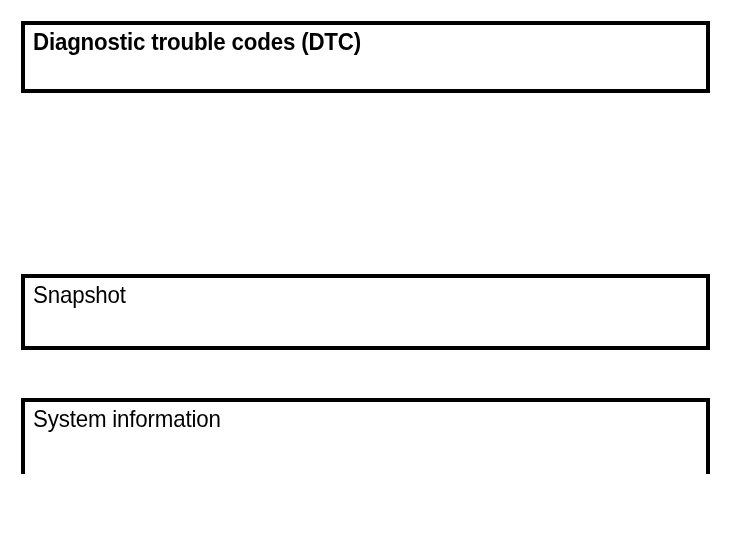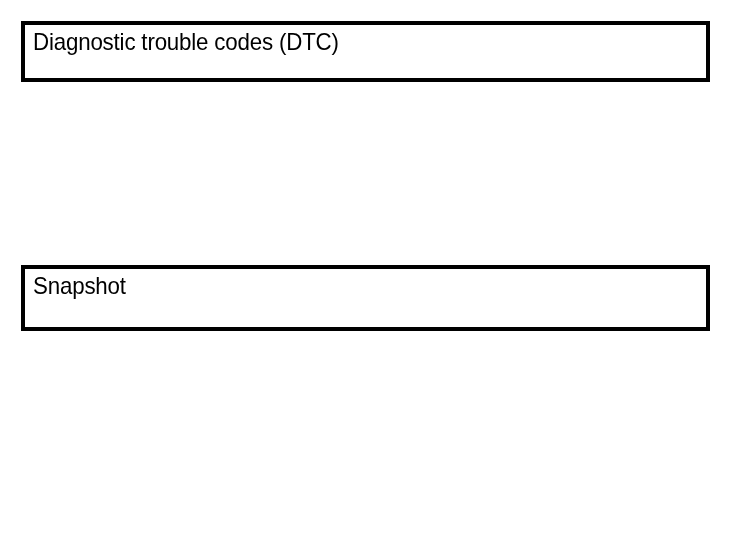--- a/index.html
+++ b/index.html
@@ -48,33 +48,36 @@
     white-space: nowrap;
     transform: scaleX(0.93);
     transform-origin: left top;
   }
   .menu-label.is-selected {
     font-weight: bold;
     font-style: italic;
   }
 
   
-  #box-dtc        { top: 21px;  height: 61px; }
+  #box-dtc        { top: 21px;  height: 72px; font-weight: bold; }
   #box-read       { top: 146px; height: 76px; }
-  #box-snapshot   { top: 265px; height: 66px; }
+  #box-snapshot   { top: 274px; height: 76px; }
   #box-sysinfo    { top: 398px; height: 76px; }
 </style>
 </head>
 <body>
 
 <div id="screen">
 
   <div class="menu-box" id="box-dtc">
     <span class="menu-label">Diagnostic trouble codes (DTC)</span>
   </div>
 
 
   <div class="menu-box" id="box-snapshot">
     <span class="menu-label">Snapshot</span>
   </div>
 
+  <div class="menu-box open-bottom" id="box-sysinfo">
+    <span class="menu-label">System information</span>
+  </div>
 
 </div>
 
 </body></html>

